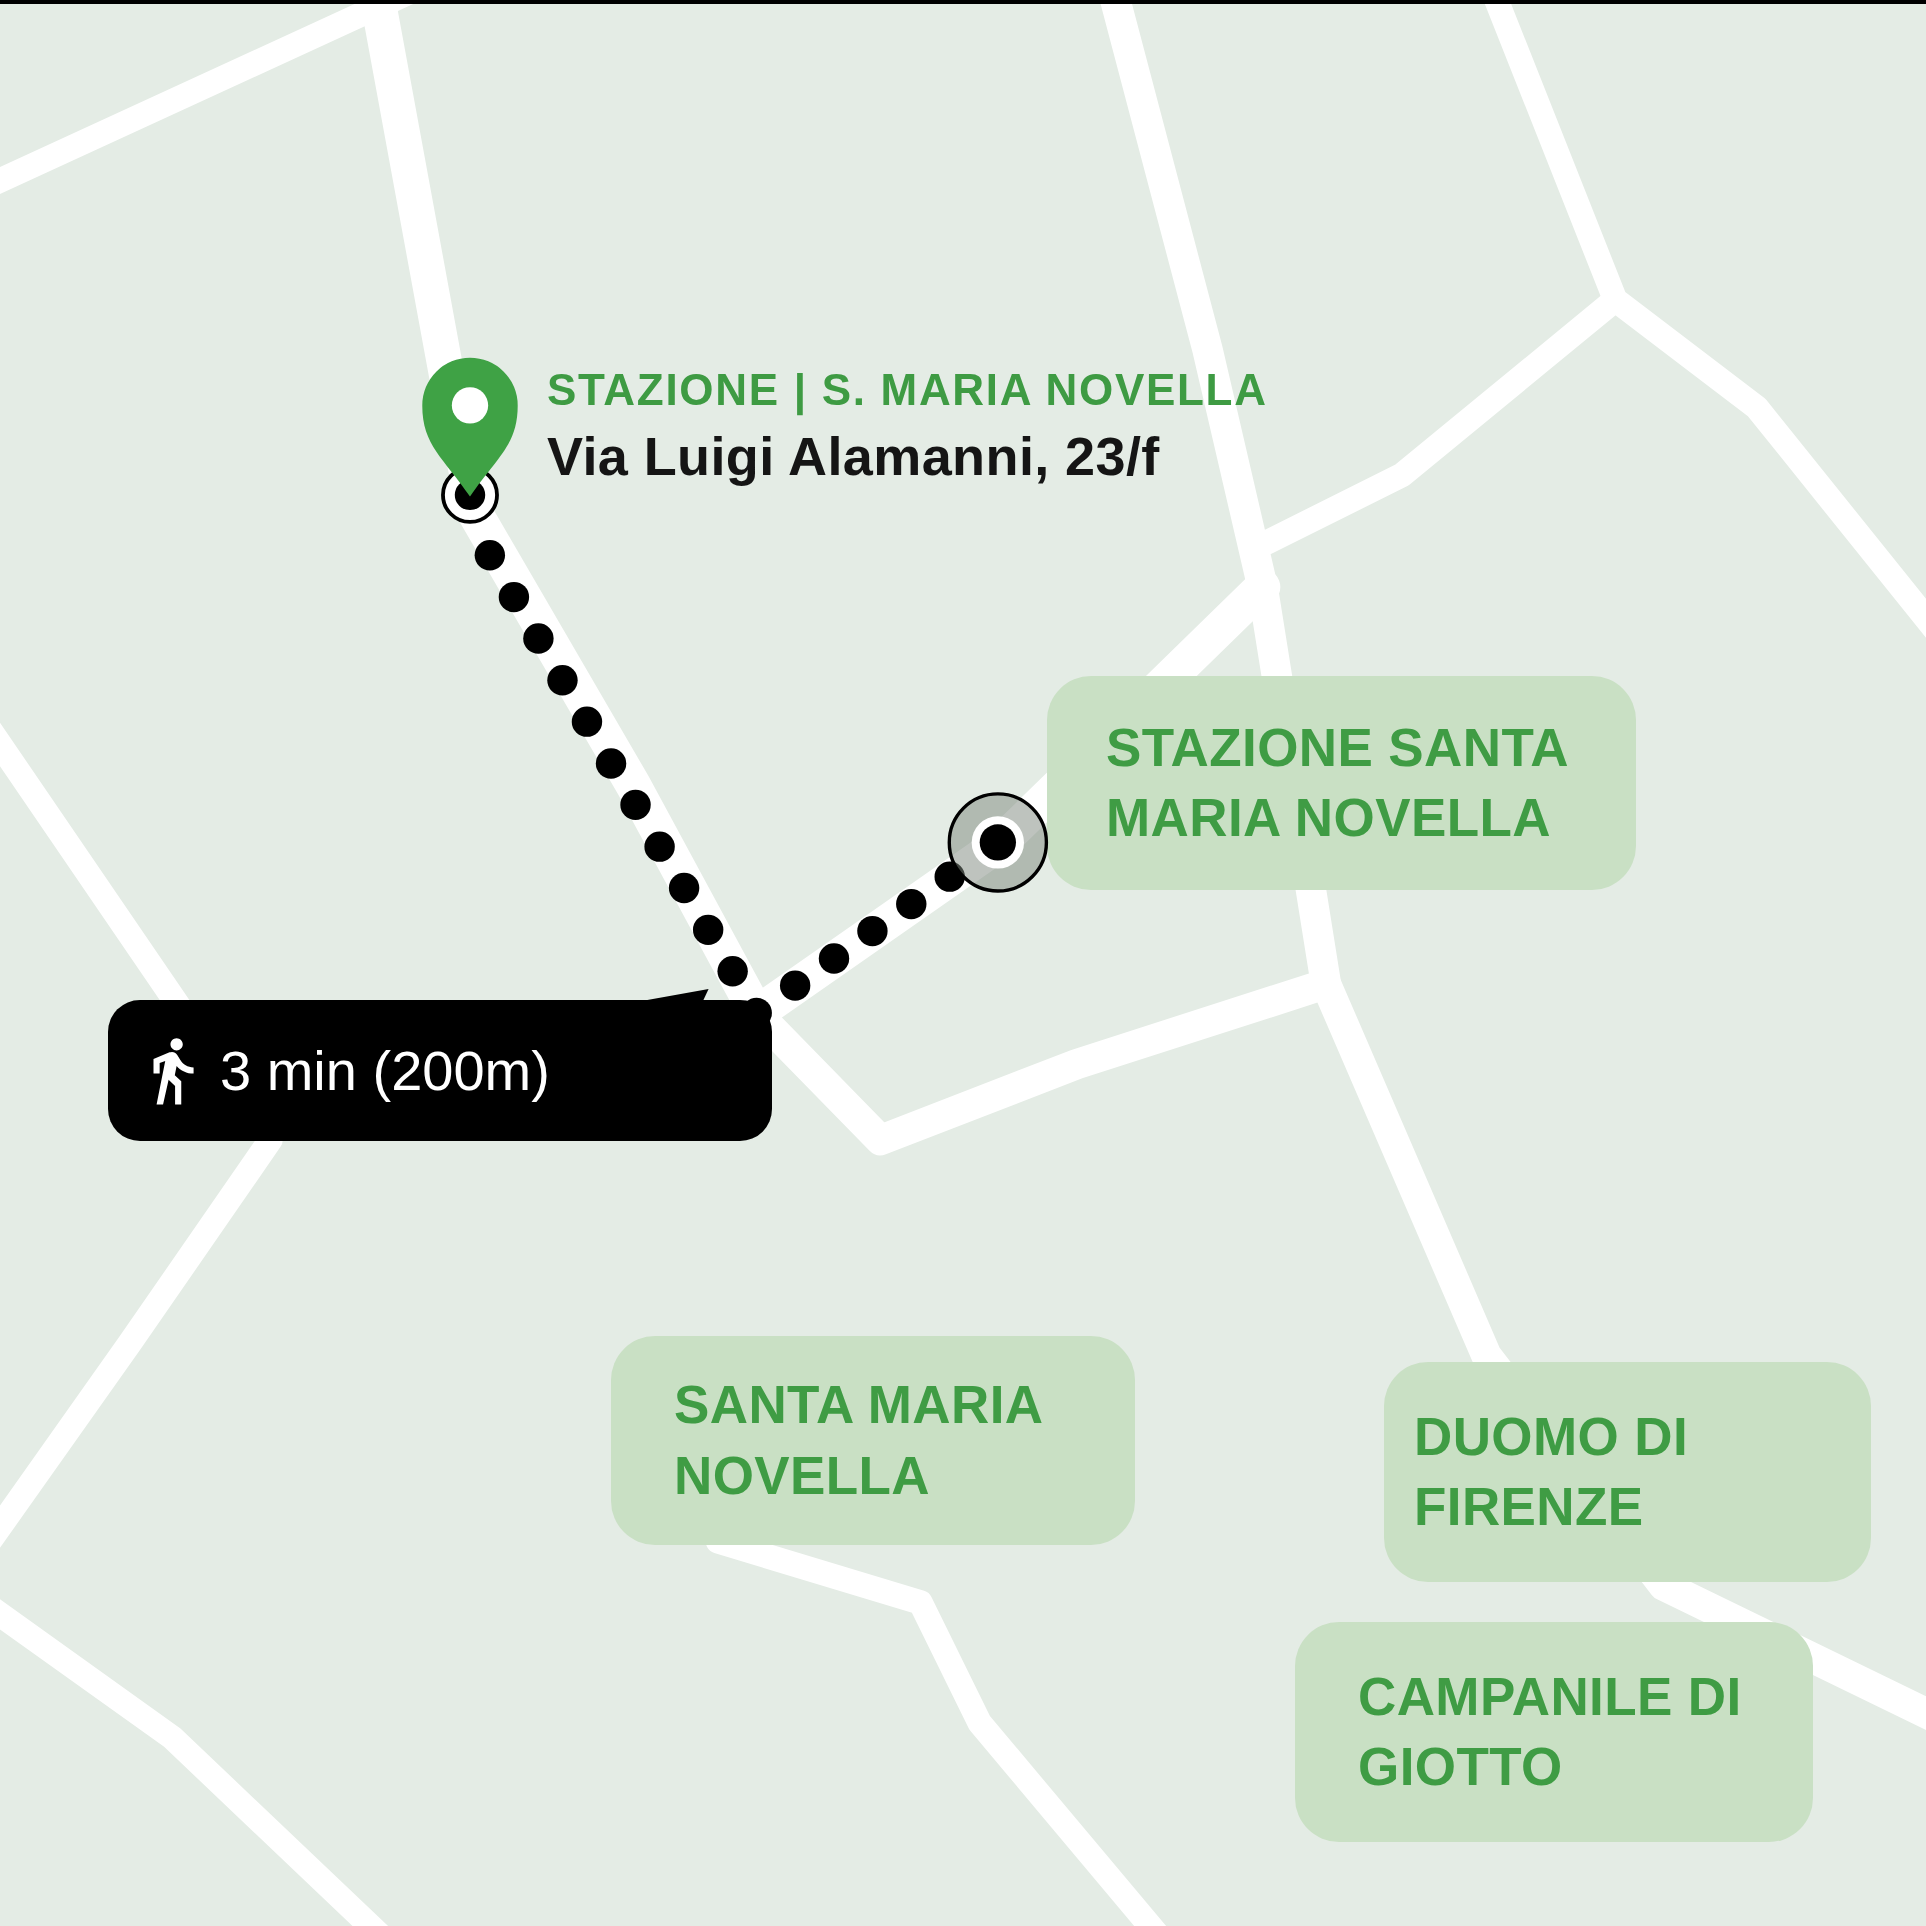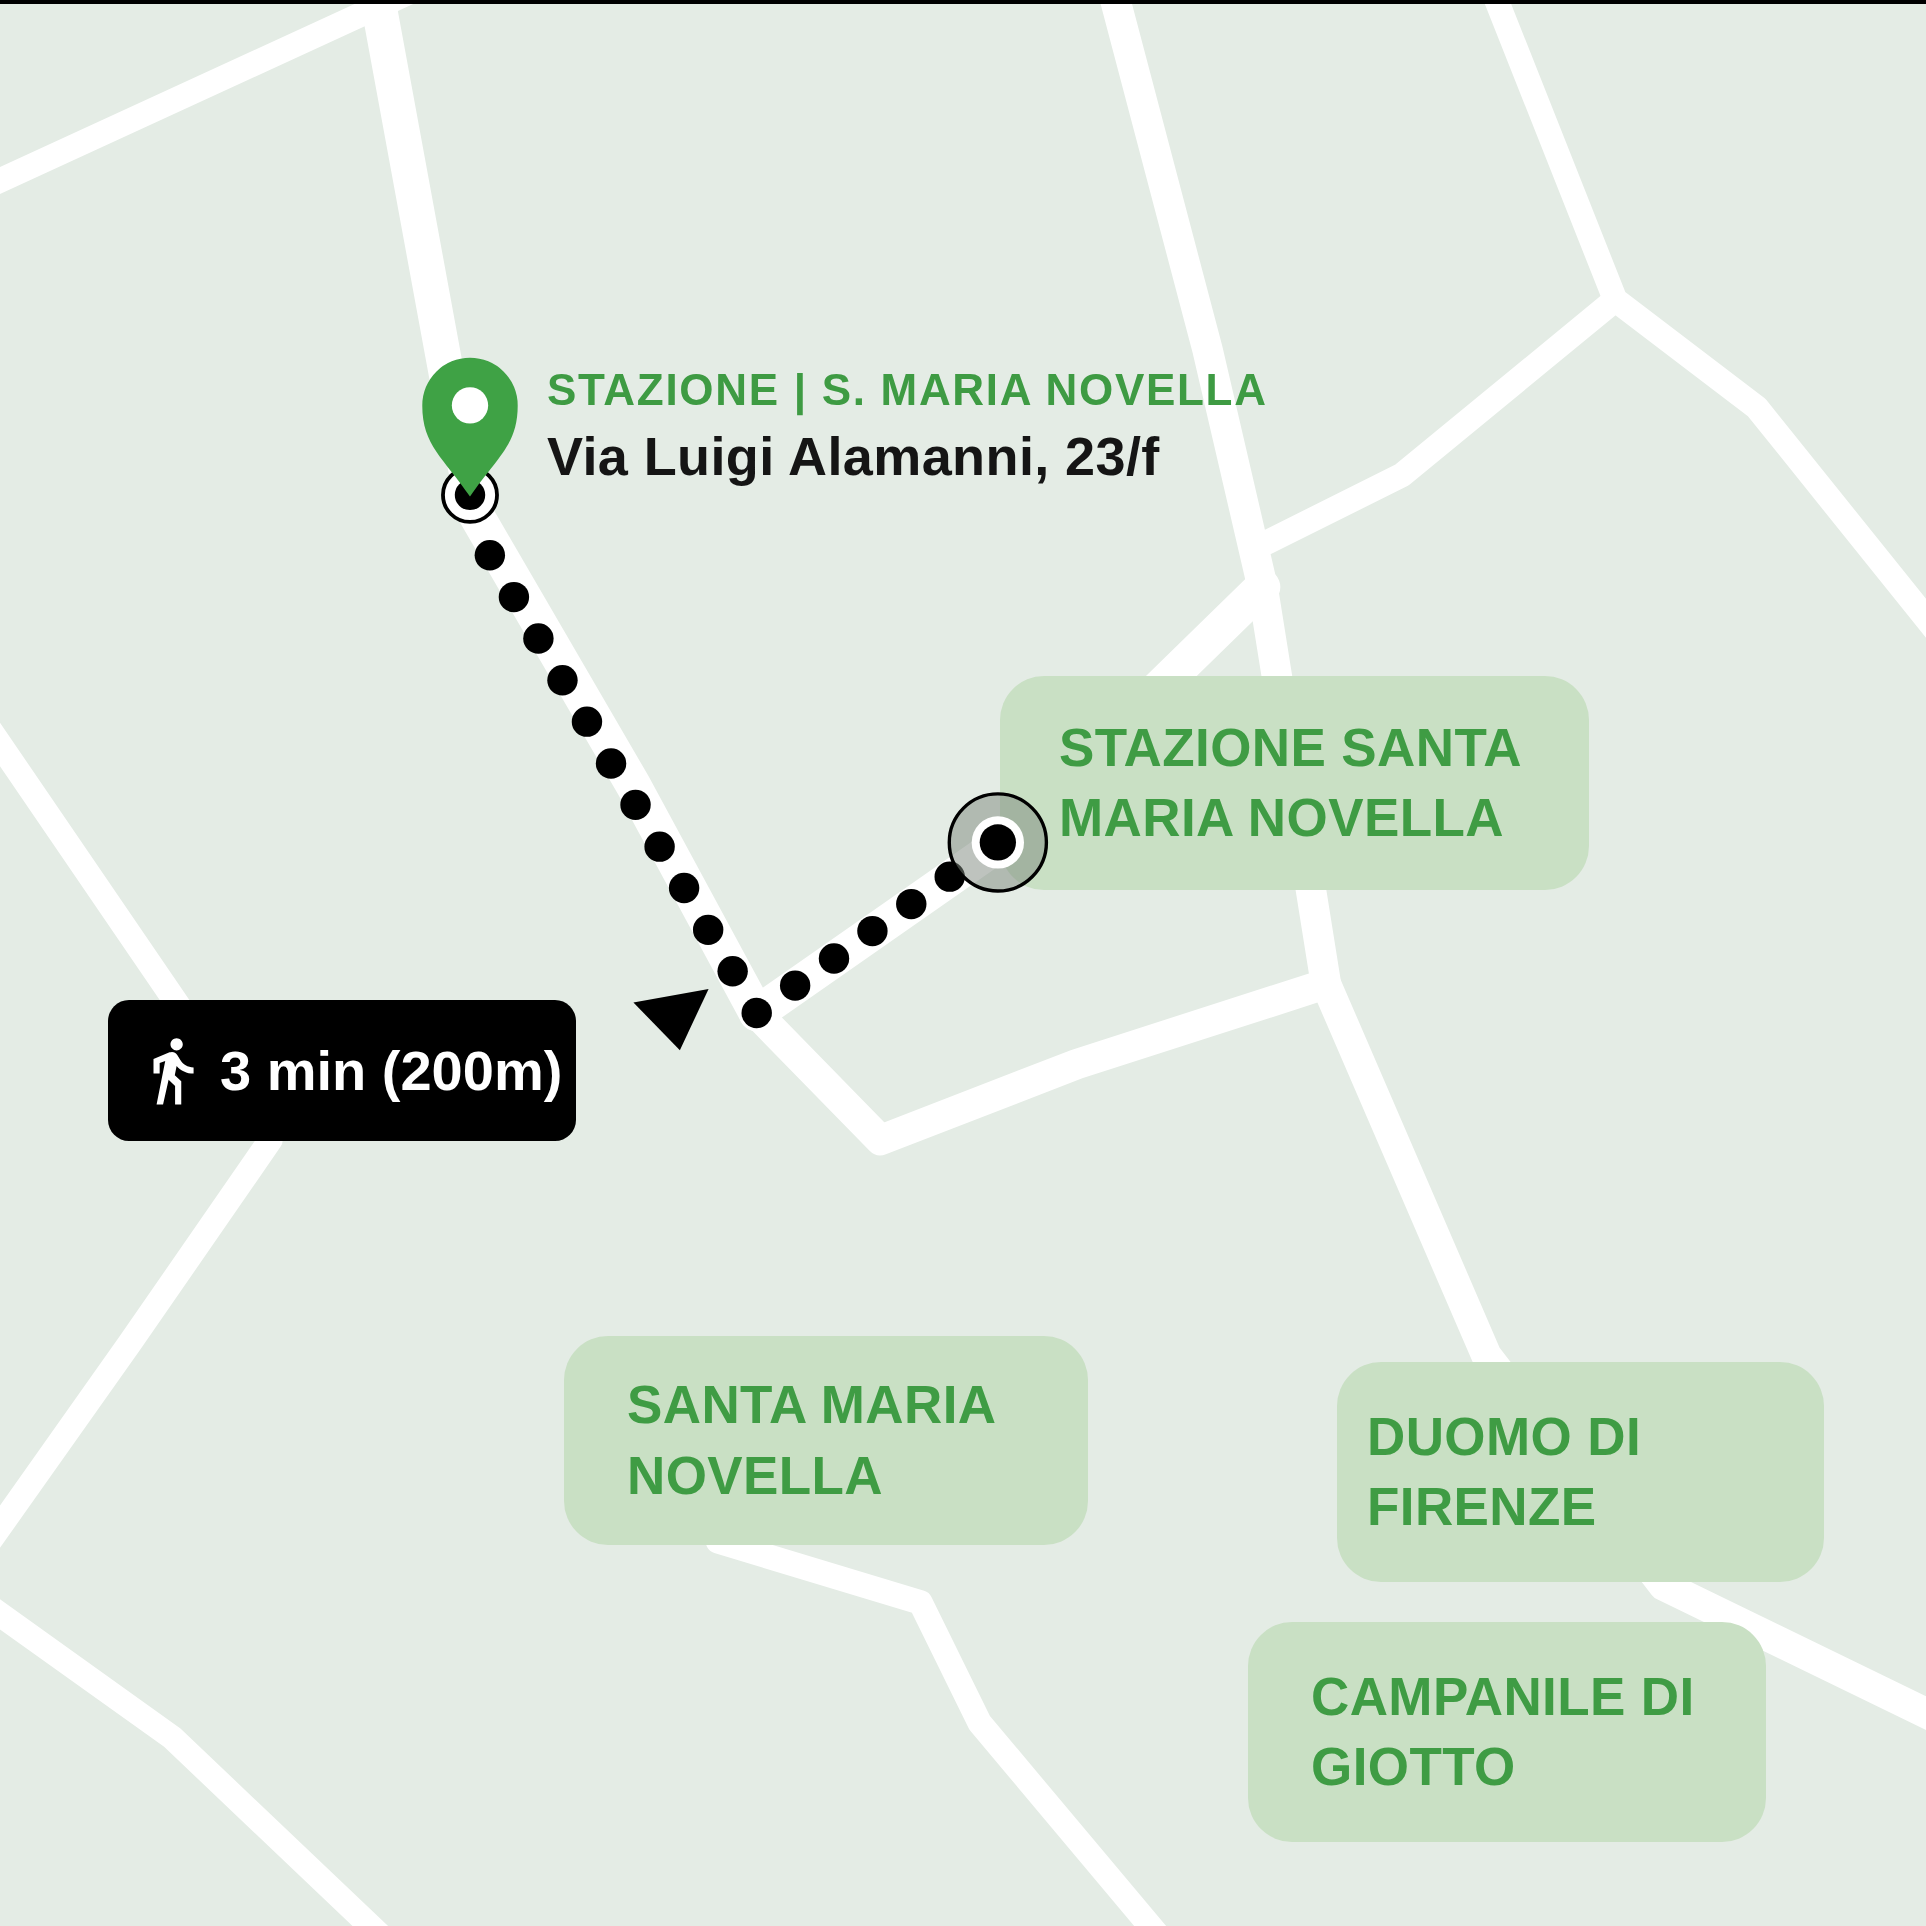--- a/index.html
+++ b/index.html
@@ -9,38 +9,38 @@
     font-family:"Liberation Sans","DejaVu Sans",sans-serif;
   }
   .map{position:relative;width:1926px;height:1926px;background:#e4ece5;}
   svg.layer{position:absolute;left:0;top:0;width:1926px;height:1926px;}
   #roads-layer{z-index:1;}
   .poi{
     position:absolute;z-index:2;
     background:#c9e0c4;border-radius:44px;
     display:flex;align-items:center;box-sizing:border-box;
     color:#3f9c44;font-weight:bold;font-size:53px;line-height:1.33;
-    white-space:pre-line;letter-spacing:0.4px;
+    white-space:pre-line;letter-spacing:0.4px;margin-left:47px;
   }
   #overlay-layer{z-index:3;}
   .topstrip{position:absolute;left:0;top:0;width:1926px;height:3.8px;background:#000;z-index:7;}
   .header{position:absolute;left:547px;top:367px;z-index:6;}
   .title{
     display:block;color:#3e9b43;font-weight:bold;font-size:44px;line-height:1.05;
     letter-spacing:1.7px;white-space:nowrap;
   }
   .subtitle{
     display:block;margin-top:12px;color:#151515;font-weight:bold;font-size:54px;
     letter-spacing:0.4px;white-space:nowrap;
   }
   .badge{
-    position:absolute;left:108px;top:1000px;width:468px;height:141px;z-index:6;
-    background:#000;border-radius:21px;box-sizing:border-box;
+    position:absolute;left:108px;top:1000px;width:664px;height:141px;z-index:6;
+    background:#000;border-radius:32px;box-sizing:border-box;
     display:flex;align-items:center;padding-left:27px;
-    color:#fff;font-weight:bold;font-size:56px;white-space:nowrap;
+    color:#fff;font-weight:normal;font-size:56px;white-space:nowrap;
   }
   .badge .icon{display:flex;align-items:center;margin-right:11px;}
 </style>
 </head>
 <body>
 
 <div class="map">
 
   <svg class="layer" id="roads-layer" viewBox="0 0 4561 4561" xmlns="http://www.w3.org/2000/svg">
       <polyline points="-60,455 1060,-60" fill="none" stroke="#ffffff" stroke-width="58" stroke-linecap="round" stroke-linejoin="round"></polyline>

